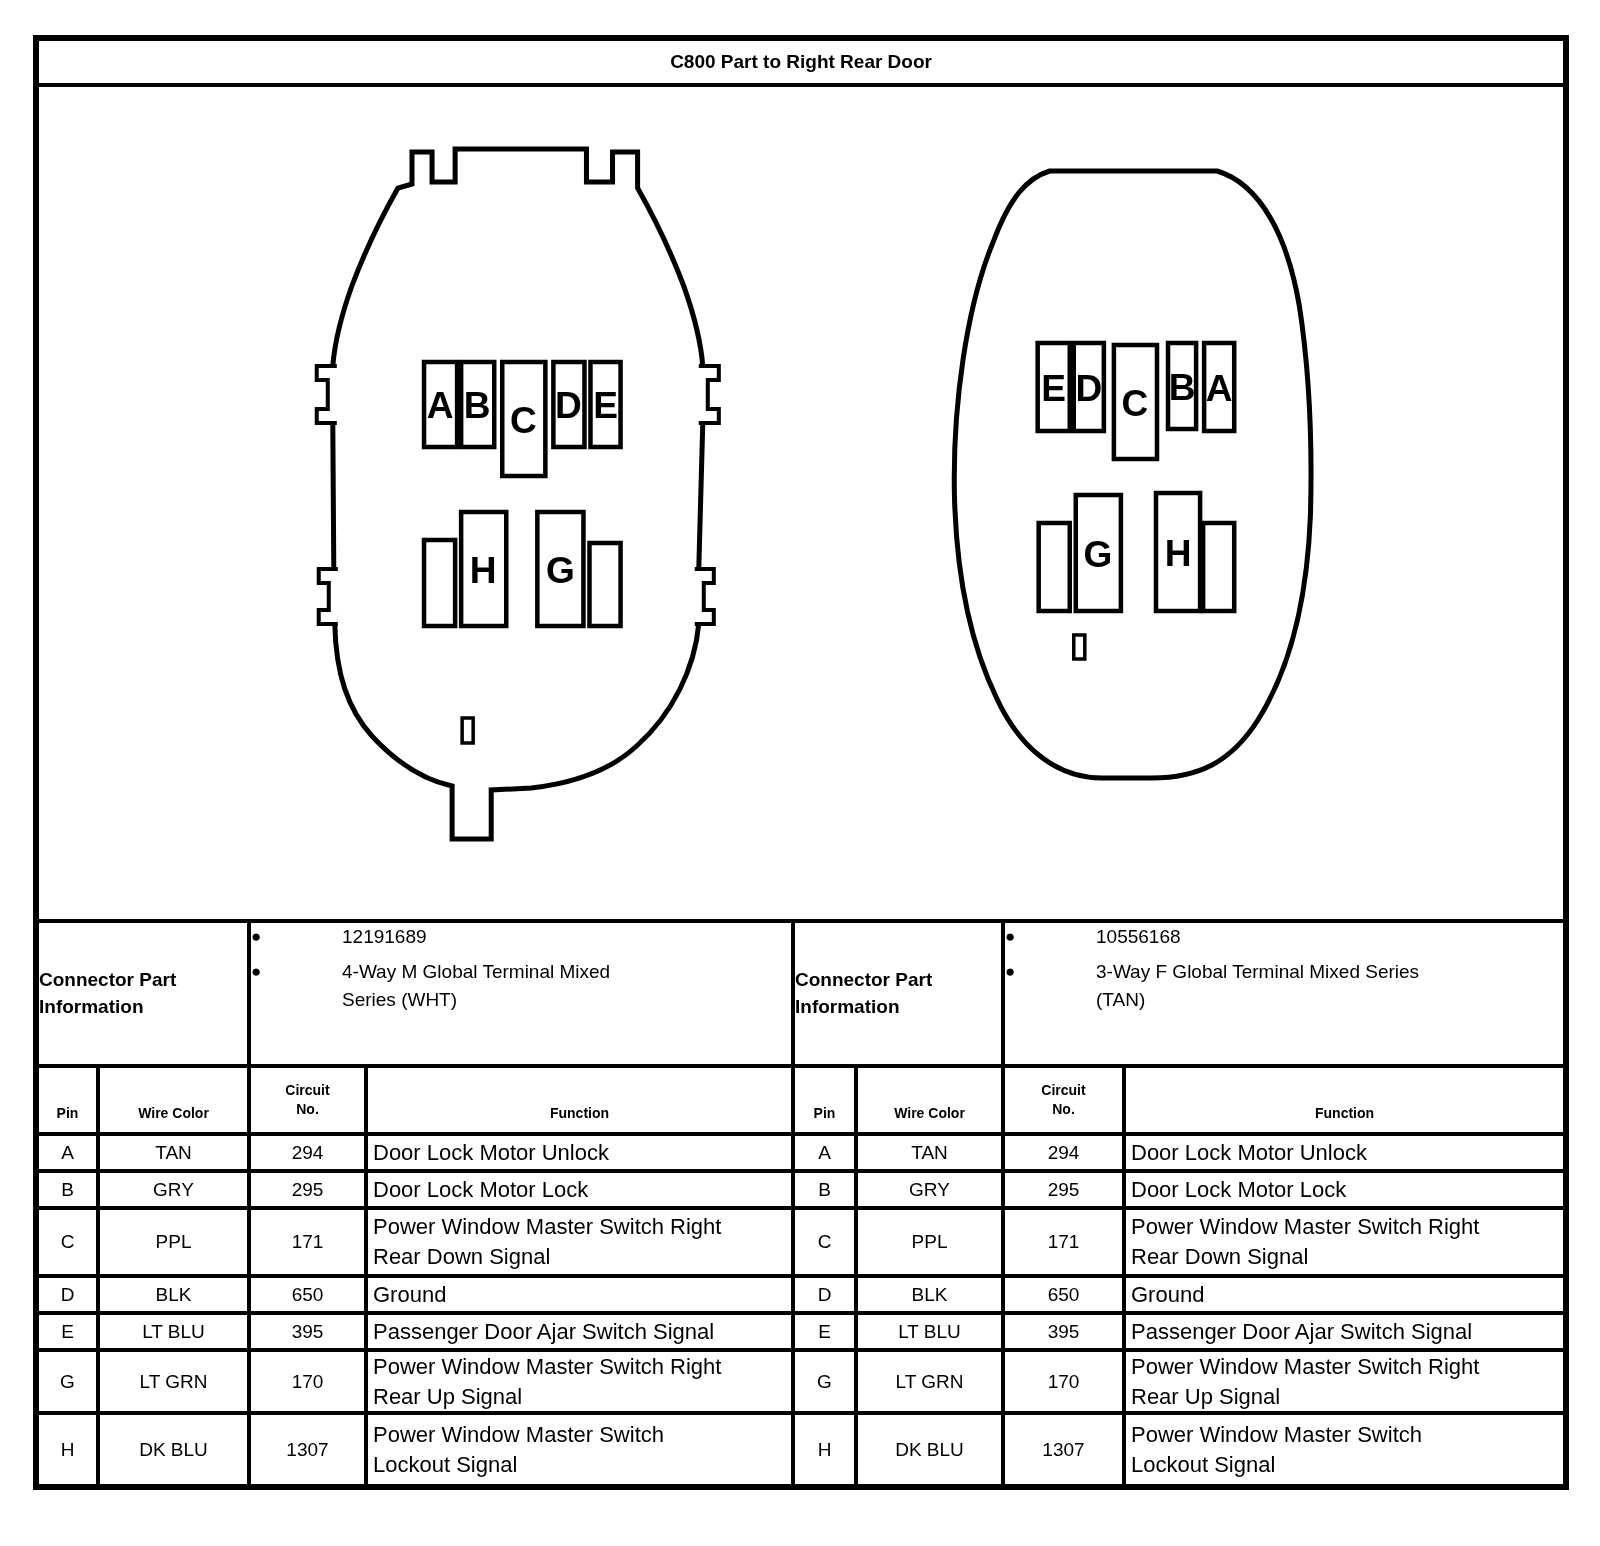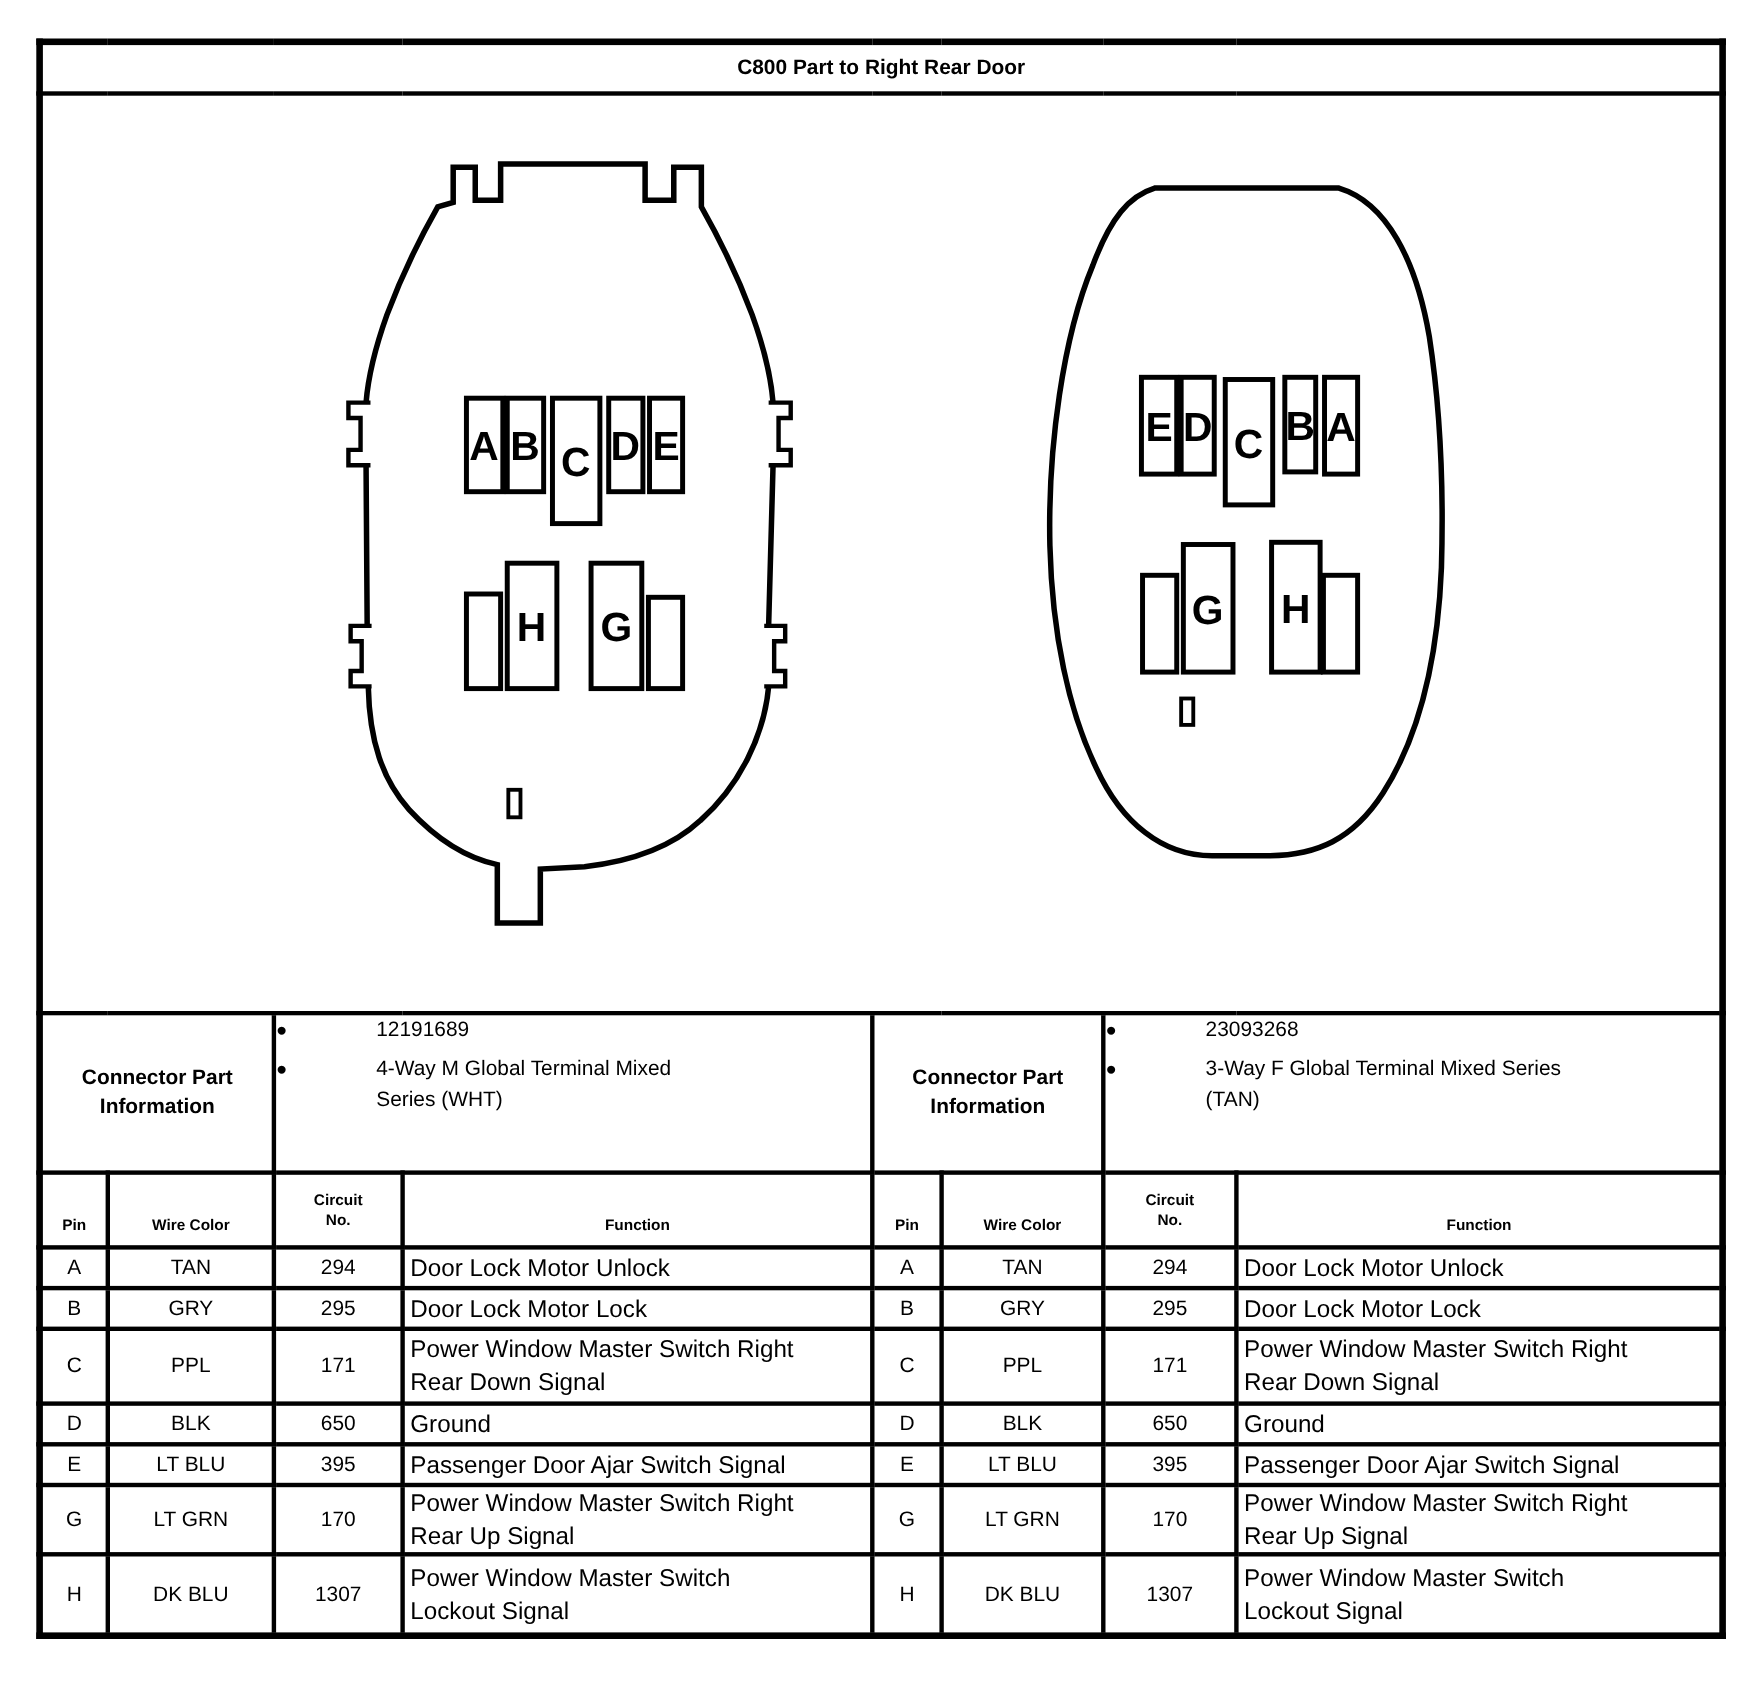--- a/index.html
+++ b/index.html
@@ -39,21 +39,20 @@
     position: relative;
     padding: 0;
   }
   .diagram-cell svg {
     display: block;
     width: 100%;
     height: 832px;
   }
   .info-cell-label {
     height: 141px;
-    text-align: center;
     vertical-align: middle;
     font-weight: bold;
     font-size: 19px;
     line-height: 1.4;
     padding: 0 14px 20px 14px;
   }
   .info-cell-bullets {
     vertical-align: top;
     padding: 14px 6px 0 58px;
   }
@@ -229,21 +228,21 @@
               <span class="ptext">4-Way M Global Terminal Mixed
 Series (WHT)</span>
             </li>
       </ul>
     </td>
     <td colspan="2" class="info-cell-label">Connector Part Information</td>
     <td colspan="2" class="info-cell-bullets">
       <ul class="plist">
         <li>
               <span class="dot">●</span>
-              <span class="ptext">23093268</span>
+              <span class="ptext">10556168</span>
             </li>
         <li>
               <span class="dot">●</span>
               <span class="ptext">3-Way F Global Terminal Mixed Series
 (TAN)</span>
             </li>
       </ul>
     </td>
   </tr>
 

